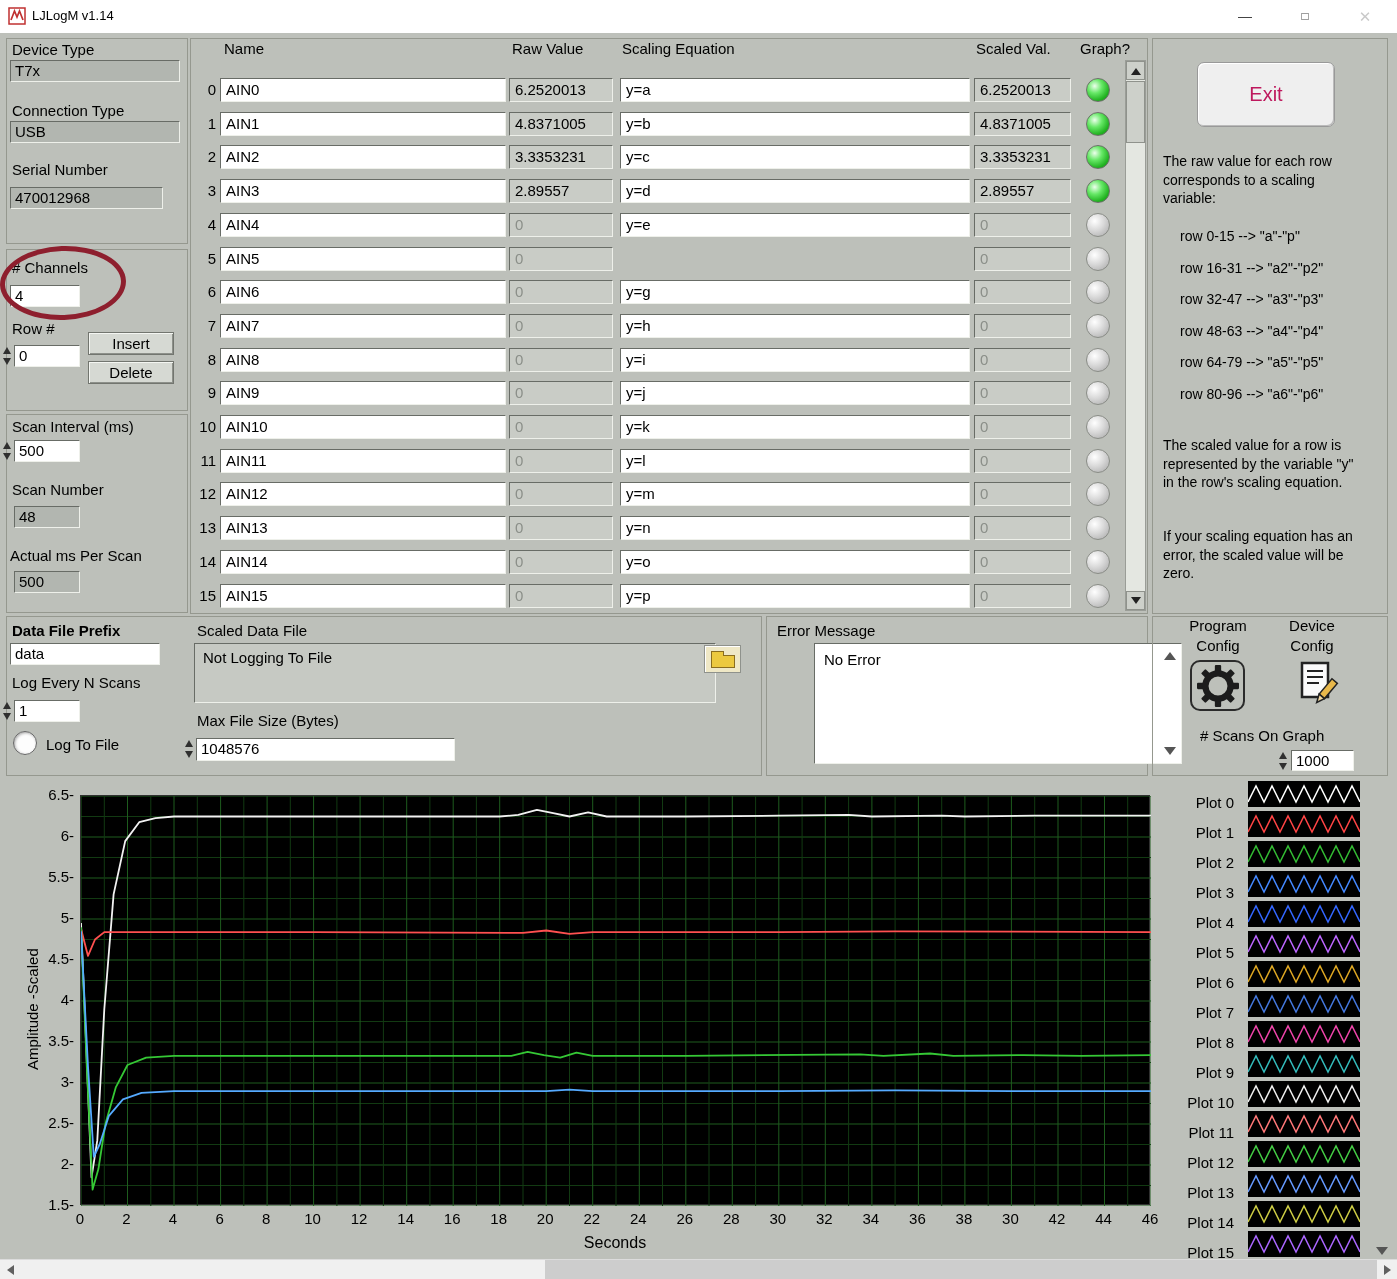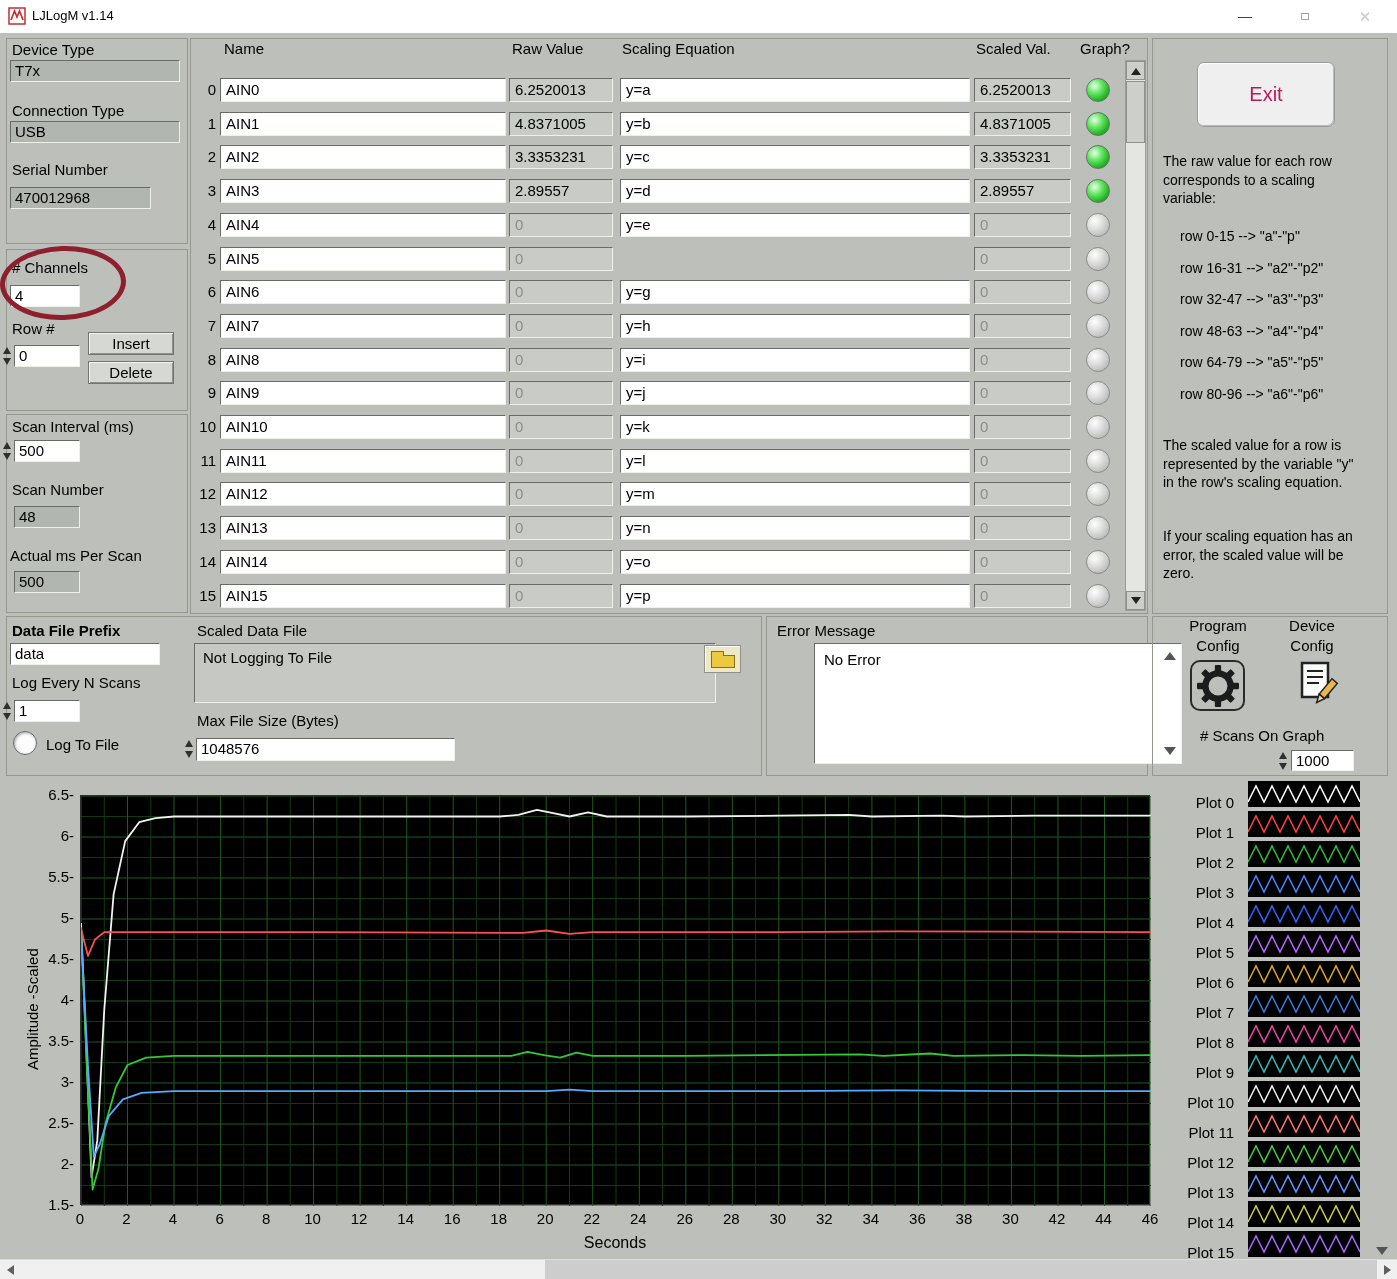--- a/index.html
+++ b/index.html
@@ -144,21 +144,21 @@
 <div class="group" style="left:6px;top:249px;width:182px;height:162px;"></div>
 <div class="group" style="left:6px;top:414px;width:182px;height:199px;"></div>
 
 <div class="lbl" style="left:12px;top:41px;">Device Type</div>
 <div class="field gray" style="left:10px;top:60px;width:170px;">T7x</div>
 
 <div class="lbl" style="left:12px;top:102px;">Connection Type</div>
 <div class="field gray" style="left:10px;top:121px;width:170px;">USB</div>
 
 <div class="lbl" style="left:12px;top:161px;">Serial Number</div>
-<div class="field gray" style="left:10px;top:187px;width:141px;">470012968</div>
+<div class="field gray" style="left:10px;top:187px;width:153px;">470012968</div>
 
 <div class="lbl" style="left:12px;top:259px;"># Channels</div>
 <div class="field" style="left:10px;top:285px;width:70px;">4</div>
 
 <div class="lbl" style="left:12px;top:320px;">Row #</div>
 <div class="spin" style="left:2px;top:345px;"></div>
 <div class="field" style="left:14px;top:345px;width:66px;">0</div>
 <div class="btn" style="left:88px;top:332px;width:86px;height:23px;line-height:21px;">Insert</div>
 <div class="btn" style="left:88px;top:361px;width:86px;height:23px;line-height:21px;">Delete</div>
 

